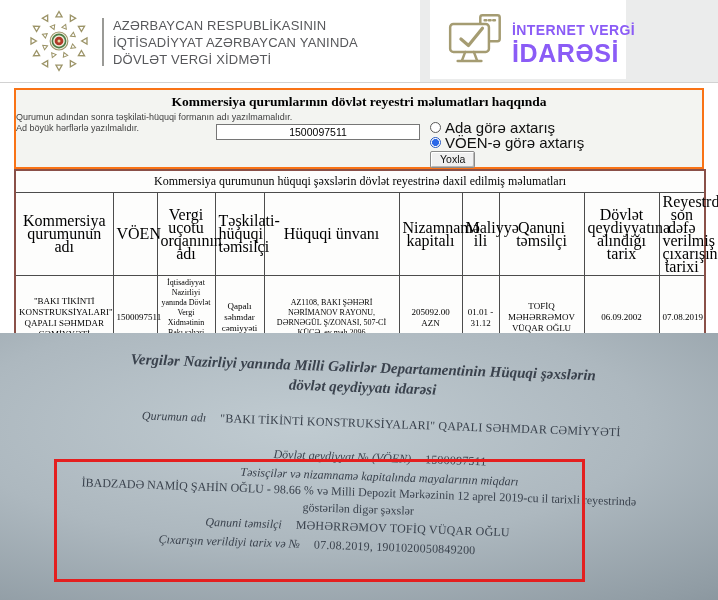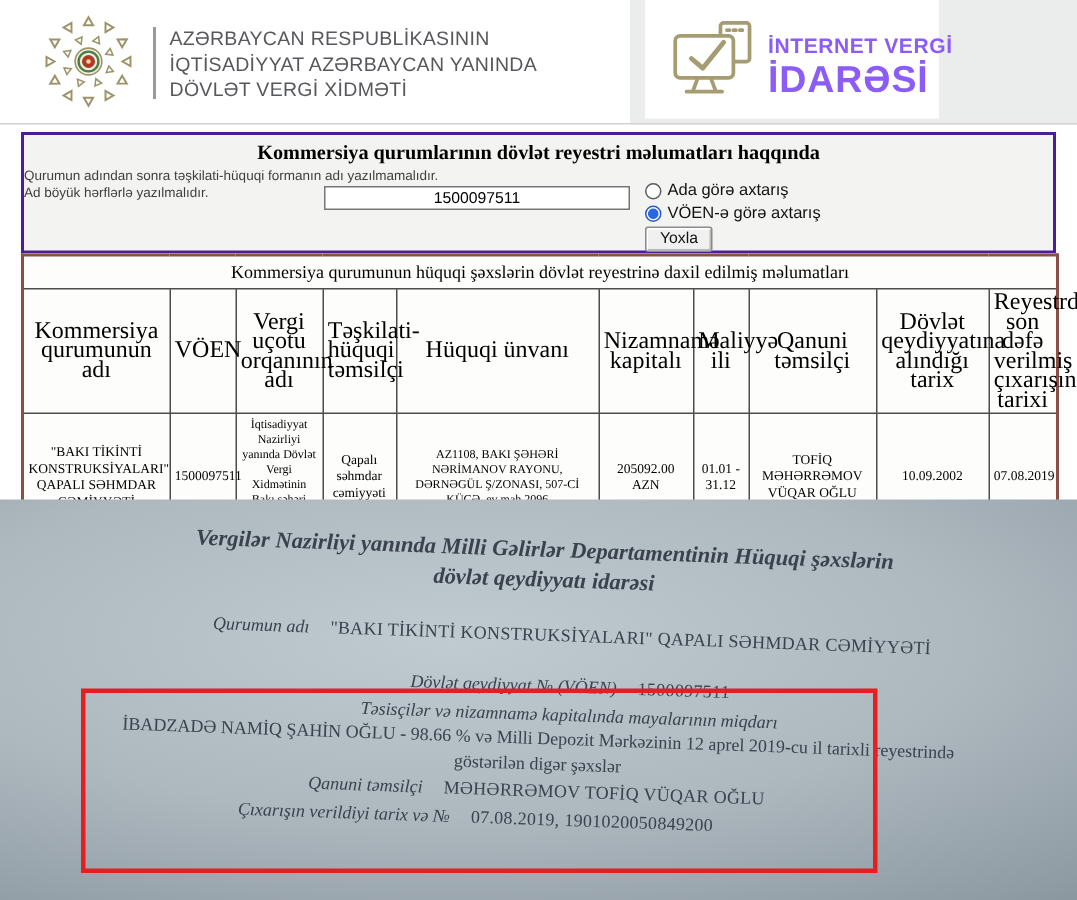--- a/index.html
+++ b/index.html
@@ -20,36 +20,36 @@
   .agency-name { position:absolute; left:113px; top:17px; color:#57585b; font-size:13px; font-weight:400; line-height:17px; letter-spacing:.2px; }
 
   .portal-icon { position:absolute; left:448px; top:13px; }
   .portal-name { position:absolute; left:512px; top:22px; color:#8b5cf6; }
   .portal-name .l1 { font-size:14px; font-weight:600; letter-spacing:.4px; }
   .portal-name .l2 { font-size:25px; font-weight:700; letter-spacing:.6px; margin-top:1px; }
 
   
   .form-box {
     position:absolute; left:14px; top:88px; width:690px; height:81px;
-    border:2px solid #4c1d95; background:#f3f4f1;
+    border:2px solid #f97316; background:#f3f4f1;
   }
   .form-title { margin-top:4px; text-align:center; font-family:"Liberation Serif", serif; font-weight:700; font-size:13.5px; color:#000; }
   .form-note { font-size:9px; color:#3e3e3e; line-height:11px; }
   .form-note.first { margin-top:2px; }
 
   .query-input {
     position:absolute; left:200px; top:34px; width:204px; height:16px;
     border:1px solid #767676; background:#fff; font-size:10.5px; text-align:center;
     font-family:"Liberation Sans", sans-serif; color:#000;
   }
   .radio-group { position:absolute; left:414px; top:30px; }
   .radio-row { display:flex; align-items:center; height:14px; margin-bottom:1px; }
   .radio-dot { width:11px; height:11px; border:1px solid #5a5a5a; border-radius:50%; background:#fff; margin-right:4px; flex:0 0 auto; }
   .radio-dot.checked { border-color:#2a59c0; background:radial-gradient(circle, #2a67e8 0 3.2px, #ffffff 3.8px); }
-  .radio-label { font-size:11px; color:#111; }
+  .radio-label { font-size:15px; color:#111; }
   .yoxla-btn {
     position:absolute; left:414px; top:61px; padding:1px 9px 2px 9px;
     font-size:10.5px; color:#111; background:#f0f0f0;
     border:1px solid #8a8a8a; border-radius:2px;
     box-shadow:inset 1px 1px 0 #ffffff, inset -1px -1px 0 #b8b8b8;
     font-family:"Liberation Sans", sans-serif;
   }
 
   
   .table-wrap { position:absolute; left:14px; top:169px; width:552px; }
@@ -213,21 +213,21 @@
       </tr>
       <tr class="data-row">
         <td>"BAKI TİKİNTİ KONSTRUKSİYALARI" QAPALI SƏHMDAR CƏMİYYƏTİ</td>
         <td>1500097511</td>
         <td class="small">İqtisadiyyat Nazirliyi yanında Dövlət Vergi Xidmətinin Bakı şəhəri Lokal Gəlirlər Baş İdarəsi</td>
         <td>Qapalı səhmdar cəmiyyəti</td>
         <td class="small">AZ1108, BAKI ŞƏHƏRİ NƏRİMANOV RAYONU, DƏRNƏGÜL Ş/ZONASI, 507-Cİ KÜÇƏ, ev mah.2096</td>
         <td>205092.00 AZN</td>
         <td>01.01 - 31.12</td>
         <td>TOFİQ MƏHƏRRƏMOV VÜQAR OĞLU</td>
-        <td>10.09.2002</td>
+        <td>06.09.2002</td>
         <td>07.08.2019</td>
       </tr>
     </tbody>
       </table>
   </div>
 
   <div class="photo">
     <div class="doc-rot">
       <div class="doc-title">
         <div>Vergilər Nazirliyi yanında Milli Gəlirlər Departamentinin Hüquqi şəxslərin</div>

